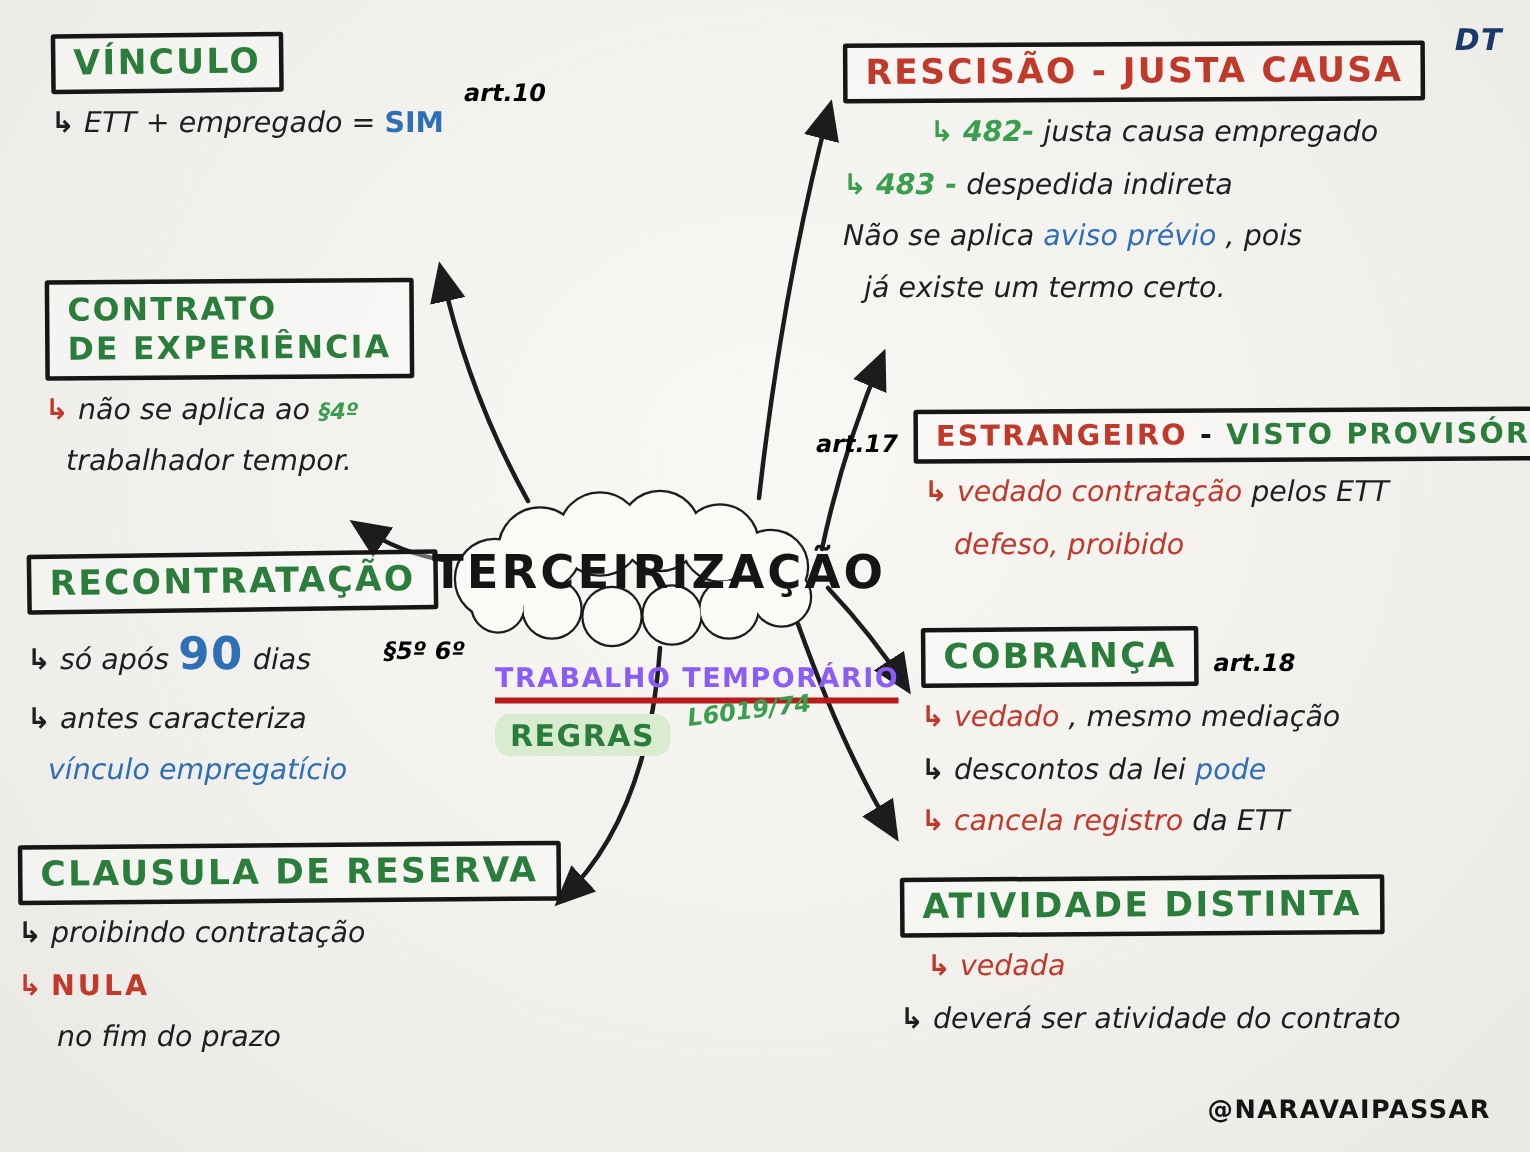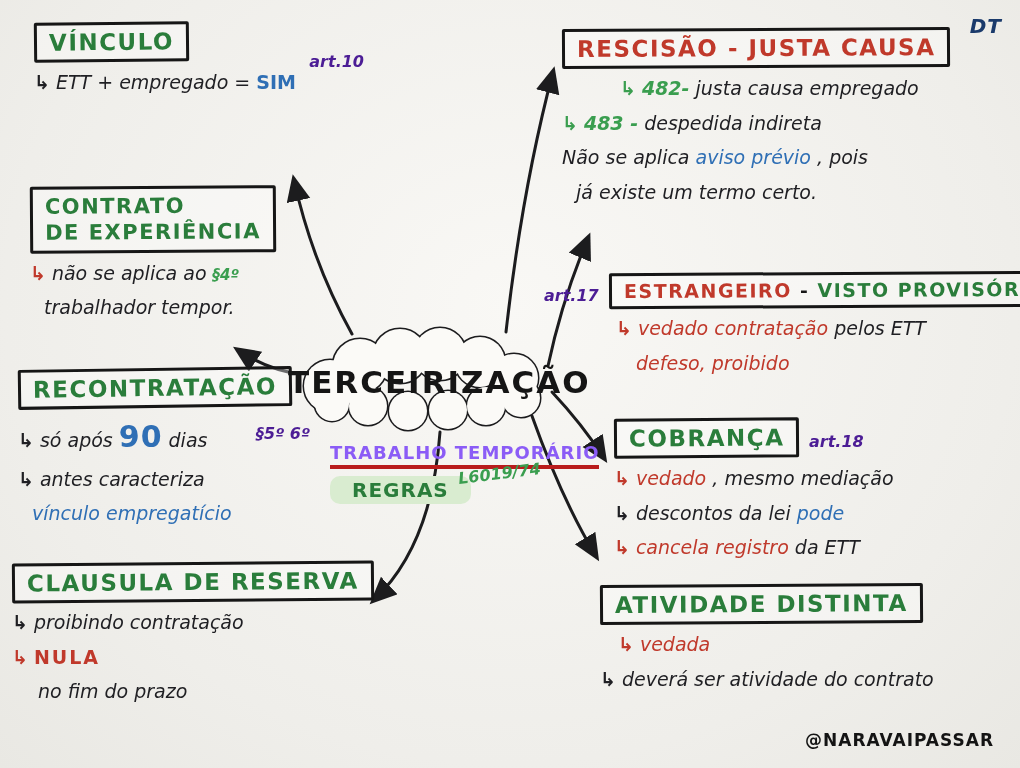--- a/index.html
+++ b/index.html
@@ -39,21 +39,21 @@
   .arrow { font-style:normal; font-weight:bold; margin-right:6px; }
   .red   { color:#c0392b; }
   .blue  { color:#2f6fb5; }
   .green { color:#3a9e4f; }
   .bold  { font-weight:bold; }
   .note {
     position:absolute;
     font-style:italic;
     font-weight:bold;
     font-size:16px;
-    color:#4c1d95;
+    color:#000000;
     white-space:nowrap;
   }
   .bignum { font-size:30px; font-weight:bold; font-style:normal; color:#2f6fb5; letter-spacing:1px; }
   .indent1 { margin-left:26px; }
   .indent2 { margin-left:14px; }
 
   
   #center-node { position:absolute; left:288px; top:326px; width:272px; height:108px; }
   .cloud-svg { position:absolute; left:0; top:0; width:272px; height:108px; }
   #center-title {
@@ -61,21 +61,21 @@
     text-align:left; font-weight:bold; font-size:31px; letter-spacing:2px; color:#151515;
   }
   #tt-line {
     position:absolute; left:330px; top:442px;
     color:#8b5cf6; font-weight:bold; font-size:18px; letter-spacing:1px;
     border-bottom:4px solid #b91c1c; padding-bottom:2px; white-space:nowrap;
   }
   #regras {
     position:absolute; left:330px; top:476px;
     color:#2a7d3b; font-weight:bold; font-size:20px; letter-spacing:1px;
-    background:#d9ecd0; border-radius:10px; padding:2px 22px;
+    background:#d9ecd0; border-radius:10px; padding:2px 10px;
   }
   #law {
     position:absolute; left:458px; top:464px;
     color:#3a9e4f; font-weight:bold; font-size:16px; font-style:italic;
     transform:rotate(-7deg);
   }
   #corner-label {
     position:absolute; right:18px; top:14px;
     color:#1a3a6b; font-weight:bold; font-size:20px; font-style:italic; letter-spacing:1px;
   }

